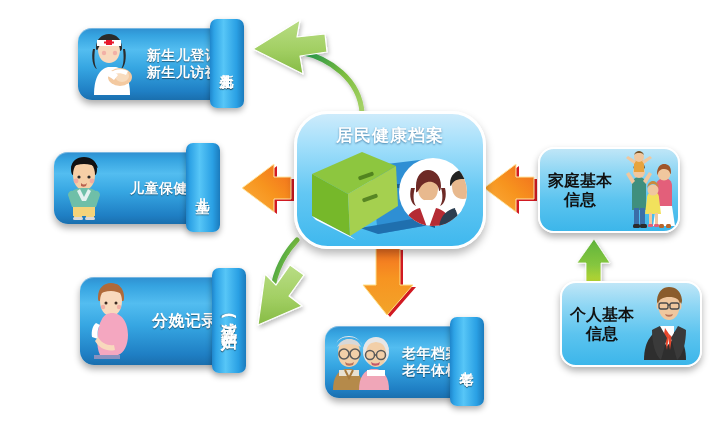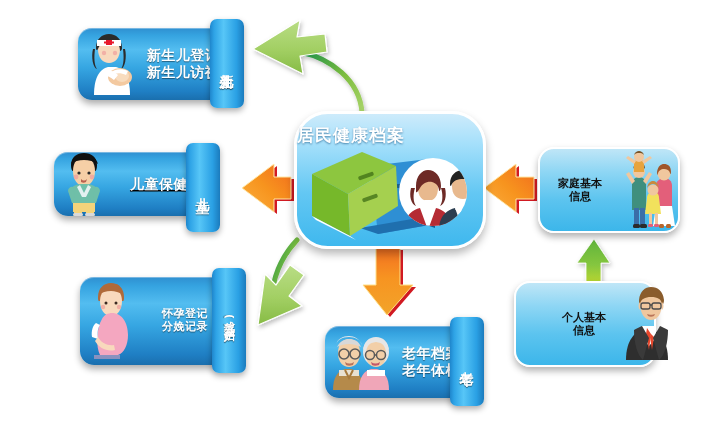--- a/index.html
+++ b/index.html
@@ -103,30 +103,30 @@
     width: 186px; height: 132px;
     border-radius: 34px;
     background: linear-gradient(to bottom,
         #cdebfb 0%, #a6e0fb 22%, #63c7f3 60%, #3fb8ee 100%);
     border: 3px solid #ffffff;
     box-shadow: 0 5px 9px rgba(0,0,0,.28);
   }
   #hub .hub-title {
     position: absolute;
     left: 0; right: 0; top: 10px;
-    text-align: left;
+    text-align: center;
     color: #ffffff;
     font-weight: bold;
     font-size: 17px;
     letter-spacing: 1px;
     text-shadow: 0 1px 2px rgba(0,60,110,.55);
   }
 
   .ttl-14 { font-size: 14px; }
-  .ttl-13 { font-size: 11px; }
+  .ttl-13 { font-size: 16px; }
 
   svg { display: block; }
   .nosel { user-select: none; }
 </style>
 </head>
 <body>
 
 <div id="canvas">
 
   <svg width="725" height="424" style="position:absolute;left:0;top:0;">
@@ -257,21 +257,21 @@
     </div>
     <div class="lines ttl-14">
       <div>新生儿登记</div>
       <div>新生儿访视</div>
     </div>
   </div>
   <div class="tab" style="left:210px; top:19px; width:34px; height:89px;">
     <span class="ttl-14 nosel">新生儿</span>
   </div>
 
-  <div class="node pill" style="left:54px; top:152px; width:158px; height:64px;text-decoration:underline;">
+  <div class="node pill" style="left:54px; top:152px; width:158px; height:72px;">
     <div class="art" style="width:52px;height:66px;margin-left:4px;">
       <svg width="52" height="66" viewBox="0 0 52 66">
         <path d="M13,14 c0-8 6-12 13-12 7,0 13,4 13,12 0,4-1,6-2,6 h-22 c-1,0-2,-2-2,-6z" fill="#111111"></path>
         <path d="M15,20 c0-9 5-14 11-14 6,0 11,5 11,14 0,9-5,15-11,15 -6,0-11-6-11-15z" fill="#f6cfa6"></path>
         <path d="M13,13 c2,-7 8,-10 13,-10 6,0 12,3 14,10 -4,-3-9,-4-14,-4 -5,0-10,1-13,4z" fill="#111111"></path>
         <circle cx="21" cy="22" r="1.6" fill="#2b2b2b"></circle>
         <circle cx="31" cy="22" r="1.6" fill="#2b2b2b"></circle>
         <circle cx="18" cy="26" r="2.4" fill="#f0a49d" opacity=".85"></circle>
         <circle cx="34" cy="26" r="2.4" fill="#f0a49d" opacity=".85"></circle>
         <path d="M23,28 c2,2 4,2 6,0 l-1,3 c-2,1-3,1-5,0z" fill="#b9614f"></path>
@@ -305,21 +305,20 @@
         <circle cx="32" cy="22" r="1.5" fill="#3b2a22"></circle>
         <circle cx="19" cy="26" r="2.2" fill="#f0a49d" opacity=".8"></circle>
         <circle cx="35" cy="26" r="2.2" fill="#f0a49d" opacity=".8"></circle>
         <path d="M18,38 c2,-4 6,-6 10,-6 10,0 16,10 16,22 0,10-4,18-10,20 h-18 c-4,-8-4,-26 2,-36z" fill="#f4a7c0"></path>
         <path d="M12,42 c-3,2-5,8-4,14 l6,2 c-1,-6 0,-12 2,-14z" fill="#ffffff"></path>
         <path d="M14,56 c3,6 10,9 16,8 l1,5 c-8,2-16,-2-20,-9z" fill="#f8d9bd"></path>
         <path d="M10,74 h26 v4 h-26z" fill="#f4a7c0" opacity=".5"></path>
       </svg>
     </div>
     <div class="lines ttl-13">
-      <div>怀孕登记</div>
       <div>分娩记录</div>
     </div>
   </div>
   <div class="tab" style="left:212px; top:268px; width:34px; height:105px;">
     <span class="ttl-13 nosel">成年(孕产妇)</span>
   </div>
 
   <div class="node pill" style="left:325px; top:326px; width:150px; height:72px;">
     <div class="art" style="width:62px;height:60px;margin-left:4px;">
       <svg width="62" height="60" viewBox="0 0 62 60">
@@ -390,21 +389,21 @@
         <circle cx="39" cy="40" r="5.5" fill="#f0c79e"></circle>
         <path d="M33,38 c1,-5 3,-7 6,-7 3,0 5,2 6,7 -2,-3-4,-4-6,-4 -2,0-4,1-6,4z" fill="#c98a3f"></path>
         <rect x="35" y="63" width="3" height="12" fill="#f0c79e"></rect>
         <rect x="41" y="63" width="3" height="12" fill="#f0c79e"></rect>
         <rect x="34" y="74" width="5" height="3" rx="1.2" fill="#e35f7a"></rect>
         <rect x="40" y="74" width="5" height="3" rx="1.2" fill="#e35f7a"></rect>
       </svg>
     </div>
   </div>
 
-  <div class="node lightbox" style="left:514px; top:281px; width:142px; height:86px;padding-left:28px;">
+  <div class="node lightbox" style="left:560px; top:281px; width:142px; height:86px;">
     <div class="label ttl-13" style="width:68px; padding-left:6px;">
       <div>个人基本</div>
       <div>信息</div>
     </div>
     <div style="flex:1 1 auto;">
       <svg width="66" height="76" viewBox="0 0 66 76">
         <path d="M8,74 c0-20 9-28 17-31 l8,0 c8,3 17,11 17,31z" fill="#2e2e2e"></path>
         <path d="M24,40 h14 v12 l-7,8 -7,-8z" fill="#ffffff"></path>
         <path d="M29,42 l4,6 -2,16 -3,-16z" fill="#e8472c"></path>
         <path d="M33,48 l3,3 -2,13 -2,-13z" fill="#e8472c"></path>

